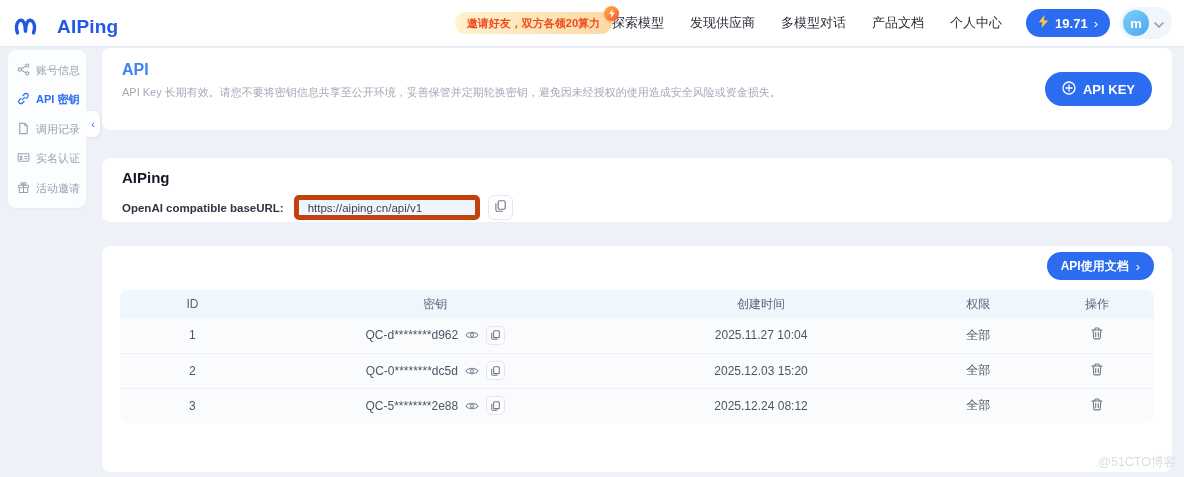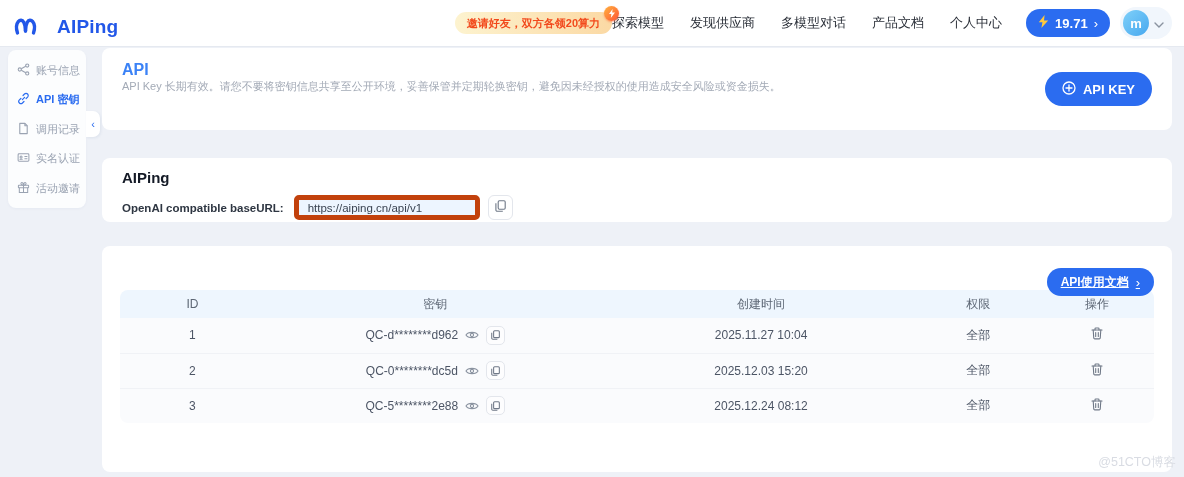--- a/index.html
+++ b/index.html
@@ -80,21 +80,21 @@
     background:#fff; border-radius:0 7px 7px 0;
     display:flex; align-items:center; justify-content:center;
     color:#2b6cf0; font-size:11px; cursor:pointer;
     box-shadow:1px 1px 3px rgba(30,60,120,.08);
   }
   
   .card { position:absolute; left:102px; right:12px; background:#fff; border-radius:8px; }
   .card-api { top:48px; height:82px; padding:13px 20px; }
   .card-api h2 { font-size:16px; font-weight:700; color:#3b82f6; }
   .api-desc { font-size:12.5px; color:#2e3642; margin-top:7px; }
-  .api-note { font-size:11px; color:#a3aab6; margin-top:0; }
+  .api-note { font-size:11px; color:#a3aab6; margin-top:6px; }
   .btn-primary {
     background:#2b6cf0; color:#fff; border:none; border-radius:17px;
     display:flex; align-items:center; gap:7px; cursor:pointer;
     font-family:inherit; font-weight:700;
   }
   .apikey-btn {
     position:absolute; right:20px; top:50%; transform:translateY(-50%);
     height:34px; padding:0 17px; font-size:13px;
   }
   .card-baseurl { top:158px; height:64px; padding:11px 20px; }
@@ -106,22 +106,22 @@
     border:5px solid #c2410c; border-radius:5px; padding:0 9px;
     font-size:11.5px; color:#3a4352; font-family:inherit; outline:none;
   }
   .icon-btn {
     margin-left:8px; width:25px; height:25px; border:1px solid #e3e6ec; border-radius:6px;
     background:#fff; display:flex; align-items:center; justify-content:center; cursor:pointer;
   }
   
   .card-keys { top:246px; height:226px; padding:10px 18px; }
   .docs-btn {
-    position:absolute; top:22px; right:18px; height:28px; border-radius:14px;
-    padding:0 14px; font-size:12px;text-decoration:underline;
+    position:absolute; top:6px; right:18px; height:28px; border-radius:14px;
+    padding:0 14px; font-size:12px;
   }
   .docs-arrow { font-weight:400; font-size:13px; }
   .table-wrap { margin-top:34px; border-radius:8px; overflow:hidden; }
   table { width:100%; border-collapse:collapse; table-layout:fixed; }
   thead tr { background:#eef6fe; height:28px; }
   th { font-size:12px; font-weight:400; color:#5d6775; text-align:center; }
   tbody tr { background:#fafbfd; height:35px; border-top:1px solid #f0f2f6; }
   tbody tr:first-child { border-top:none; }
   td { font-size:12px; color:#4c5565; text-align:center; }
   .col-id{width:14%;} .col-key{width:33%;} .col-time{width:30%;} .col-perm{width:12%;} .col-act{width:11%;}

